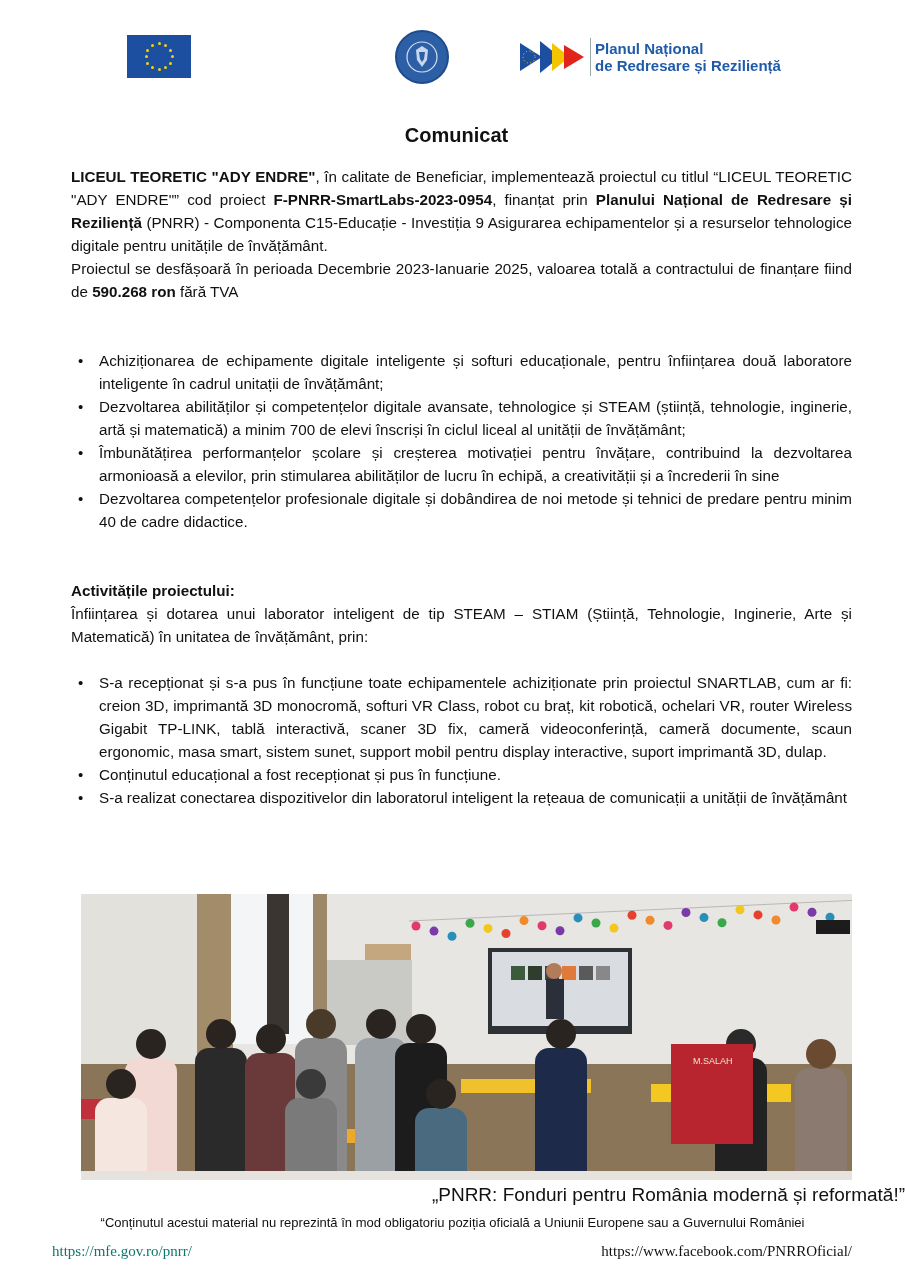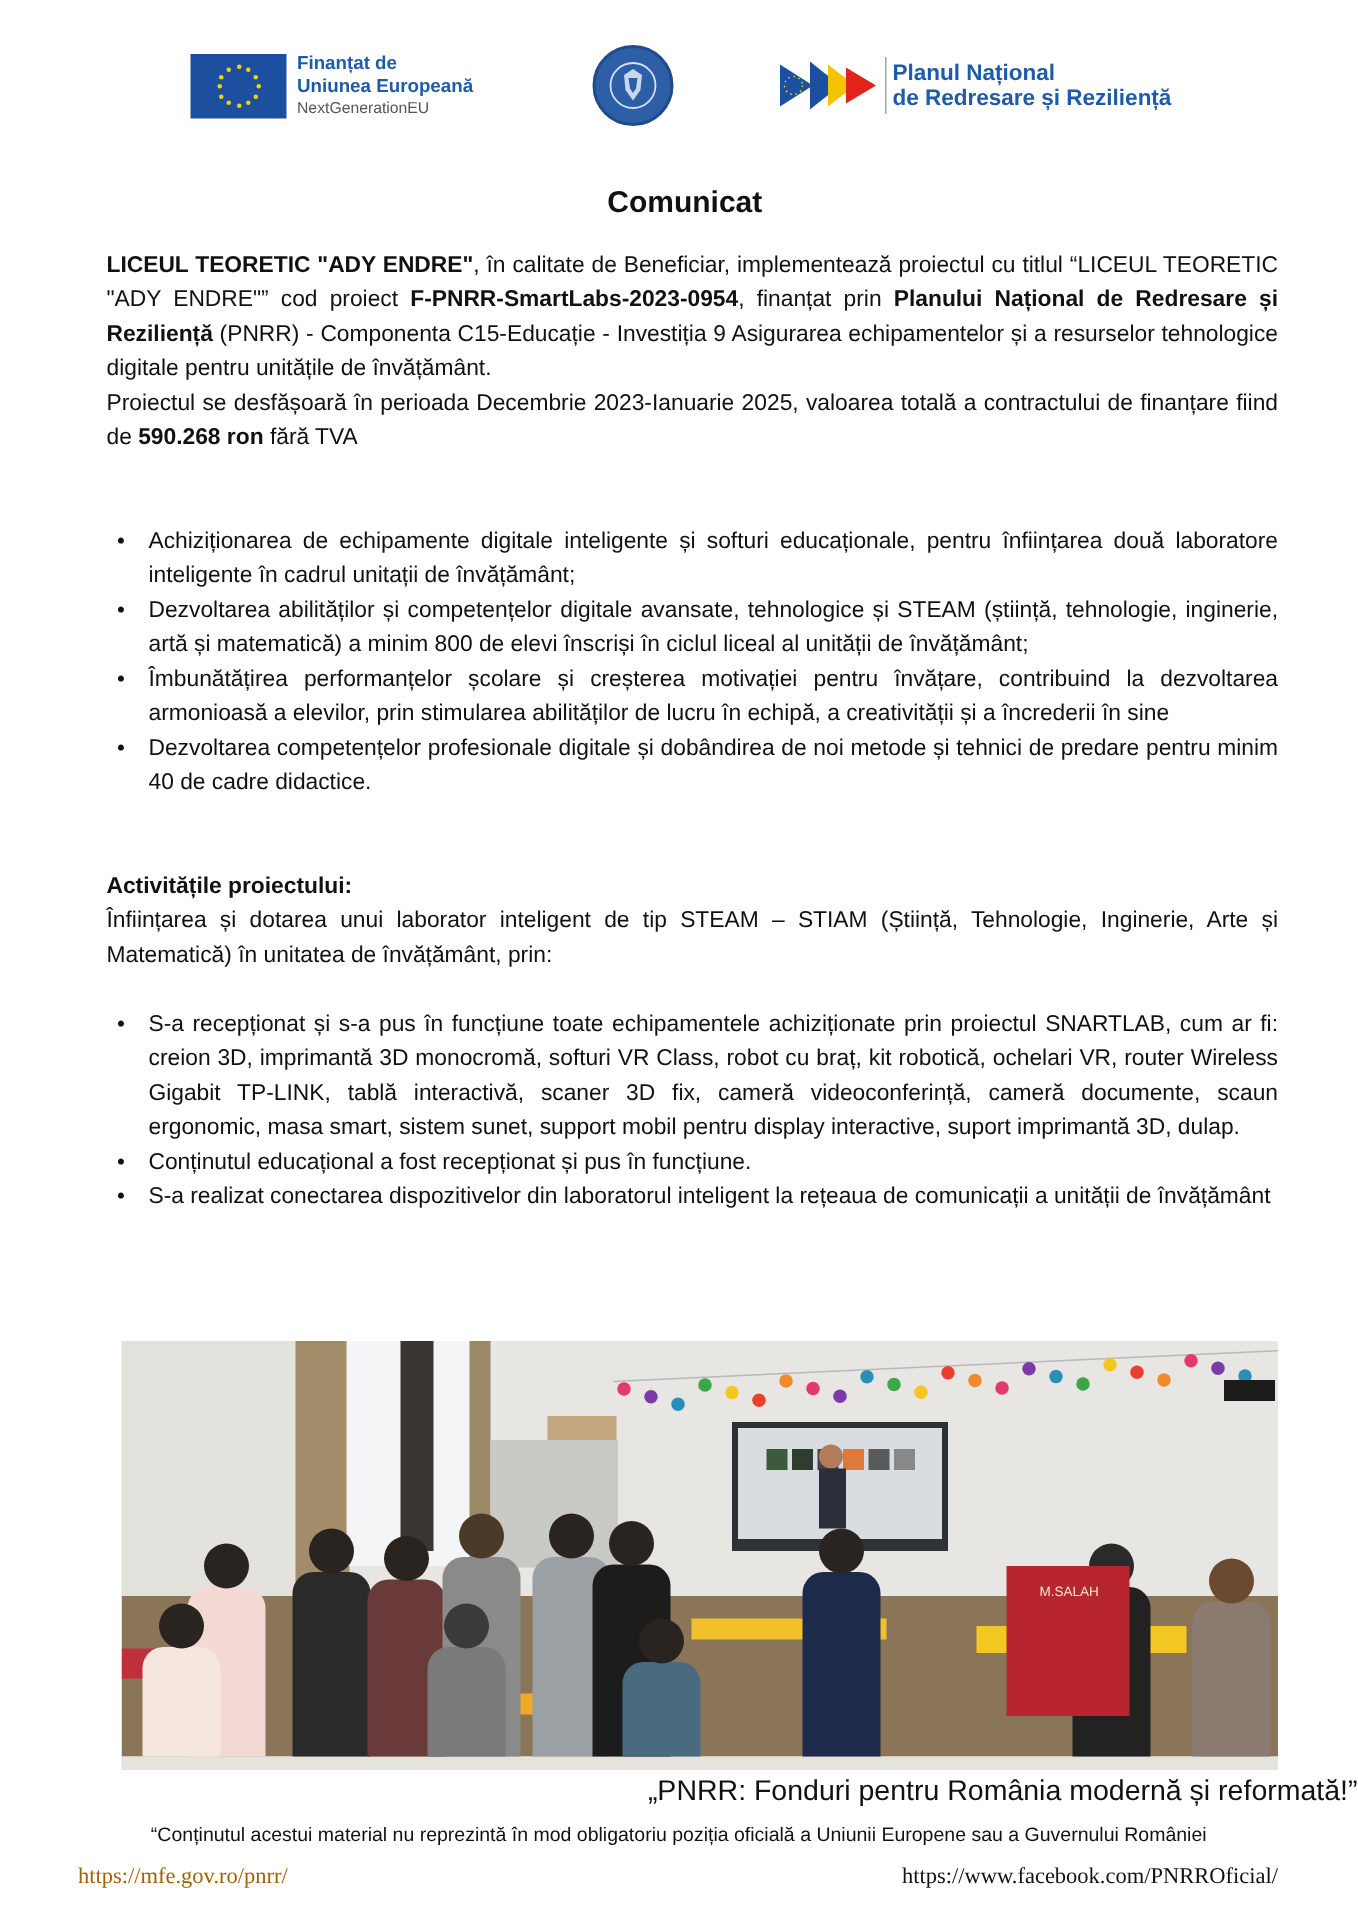--- a/index.html
+++ b/index.html
@@ -24,21 +24,21 @@
   .content .gap { height: 23px; }
   .content .gap2 { height: 46px; }
   .content h2 { font-size: 15.2px; margin: 0; font-weight: bold; }
   .content ul { margin: 0; padding-left: 28px; list-style: none; }
   .content li { position: relative; }
   .content li::before { content: "•"; position: absolute; left: -21px; top: 0; font-size: 15px; }
 
   .photo { position: absolute; left: 81px; top: 894px; width: 771px; height: 286px; overflow: hidden; background: #e6e3de; }
   .slogan { position: absolute; top: 1184px; left: 0; width: 905px; text-align: right; font-size: 19px; color: #111; }
   .disclaimer { position: absolute; top: 1215px; left: 0; width: 905px; text-align: center; font-size: 13px; color: #111; }
-  .link-left { position: absolute; left: 52px; top: 1243px; font-family: "Liberation Serif", serif; font-size: 15px; color: #a16207; }
+  .link-left { position: absolute; left: 52px; top: 1243px; font-family: "Liberation Serif", serif; font-size: 15px; color: #0f766e; }
   .link-right { position: absolute; right: 53px; top: 1243px; font-family: "Liberation Serif", serif; font-size: 15px; color: #111; }
 </style>
 </head>
 <body>
 
 <div class="logos">
   <div class="eu-logo">
     <div class="eu-flag" id="euflag">
         <span class="star" style="left: 43.5px; top: 20px;"></span>
         <span class="star" style="left: 41.7583px; top: 26.5px;"></span>
@@ -46,25 +46,20 @@
         <span class="star" style="left: 30.5px; top: 33px;"></span>
         <span class="star" style="left: 24px; top: 31.2583px;"></span>
         <span class="star" style="left: 19.2417px; top: 26.5px;"></span>
         <span class="star" style="left: 17.5px; top: 20px;"></span>
         <span class="star" style="left: 19.2417px; top: 13.5px;"></span>
         <span class="star" style="left: 24px; top: 8.74167px;"></span>
         <span class="star" style="left: 30.5px; top: 7px;"></span>
         <span class="star" style="left: 37px; top: 8.74167px;"></span>
         <span class="star" style="left: 41.7583px; top: 13.5px;"></span>
       </div>
-    <div class="eu-text">
-      <span class="l1">Finanțat de</span>
-      <span class="l2">Uniunea Europeană</span>
-      <span class="l3">NextGenerationEU</span>
-    </div>
   </div>
 
   <div class="gov-logo">
     <svg width="50" height="50" viewBox="0 0 50 50" style="position:absolute;left:0;top:0;">
       <circle cx="25" cy="25" r="23" fill="#2d5fa6"></circle>
       <circle cx="25" cy="25" r="15" fill="none" stroke="#d6e0f0" stroke-width="1.2"></circle>
       <path d="M25 14 L31 18 L30 28 L25 35 L20 28 L19 18 Z" fill="#c9d6ec"></path>
       <path d="M22 20 L28 20 L27 27 L25 30 L23 27 Z" fill="#2d5fa6"></path>
     </svg>
   </div>
@@ -88,21 +83,21 @@
 <h1 class="title">Comunicat</h1>
 
 <div class="content">
   <p><b>LICEUL TEORETIC "ADY ENDRE"</b><span>, în calitate de Beneficiar, implementează proiectul cu titlul “LICEUL TEORETIC "ADY ENDRE"” cod proiect </span><b>F-PNRR-SmartLabs-2023-0954</b><span>, finanțat prin </span><b>Planului Național de Redresare și Reziliență</b><span> (PNRR) - Componenta C15-Educație - Investiția 9 Asigurarea echipamentelor și a resurselor tehnologice digitale pentru unitățile de învățământ.</span></p>
   <p><span>Proiectul se desfășoară în perioada Decembrie 2023-Ianuarie 2025, valoarea totală a contractului de finanțare fiind de </span><b>590.268 ron</b><span> fără TVA</span></p>
 
   <div class="gap"></div>
   <div class="gap"></div>
   <ul>
     <li>Achiziționarea de echipamente digitale inteligente și softuri educaționale, pentru înființarea două laboratore inteligente în cadrul unitații de învățământ;</li>
-    <li>Dezvoltarea abilităților și competențelor digitale avansate, tehnologice și STEAM (știință, tehnologie, inginerie, artă și matematică) a minim 800 de elevi înscriși în ciclul liceal al unității de învățământ;</li>
+    <li>Dezvoltarea abilităților și competențelor digitale avansate, tehnologice și STEAM (știință, tehnologie, inginerie, artă și matematică) a minim 700 de elevi înscriși în ciclul liceal al unității de învățământ;</li>
     <li>Îmbunătățirea performanțelor școlare și creșterea motivației pentru învățare, contribuind la dezvoltarea armonioasă a elevilor, prin stimularea abilităților de lucru în echipă, a creativității și a încrederii în sine</li>
     <li>Dezvoltarea competențelor profesionale digitale și dobândirea de noi metode și tehnici de predare pentru minim 40 de cadre didactice.</li>
   </ul>
 
   <div class="gap2"></div>
   <h2>Activitățile proiectului:</h2>
   <p>Înființarea și dotarea unui laborator inteligent de tip STEAM – STIAM (Știință, Tehnologie, Inginerie, Arte și Matematică) în unitatea de învățământ, prin:</p>
   <div class="gap"></div>
   <ul>
     <li>S-a recepționat și s-a pus în funcțiune toate echipamentele achiziționate prin proiectul SNARTLAB, cum ar fi: creion 3D, imprimantă 3D monocromă, softuri VR Class, robot cu braț, kit robotică, ochelari VR, router Wireless Gigabit TP-LINK, tablă interactivă, scaner 3D fix, cameră videoconferință, cameră documente, scaun ergonomic, masa smart, sistem sunet, support mobil pentru display interactive, suport imprimantă 3D, dulap.</li>

